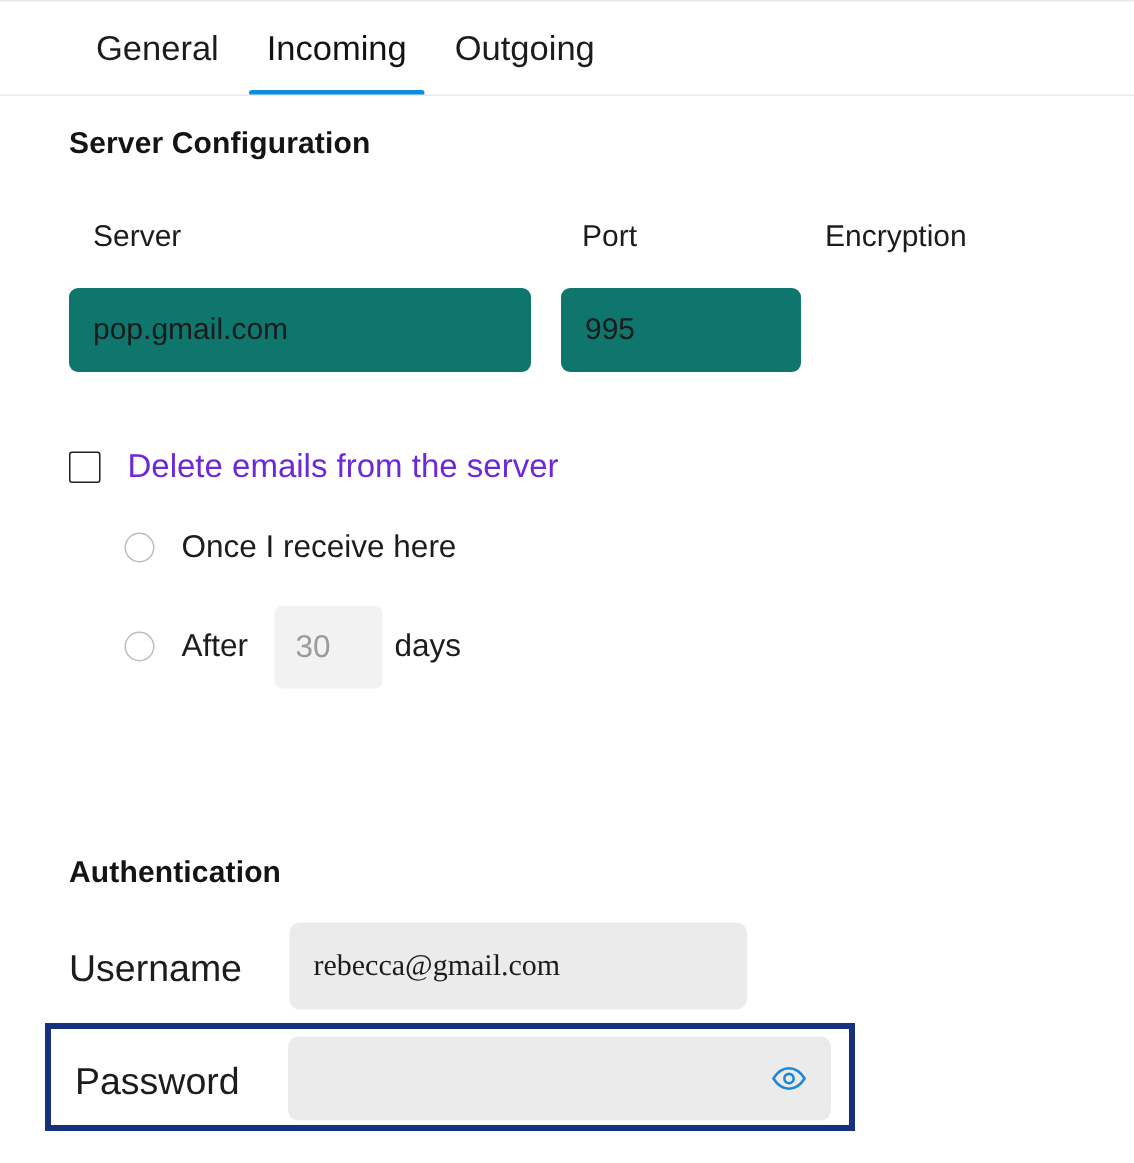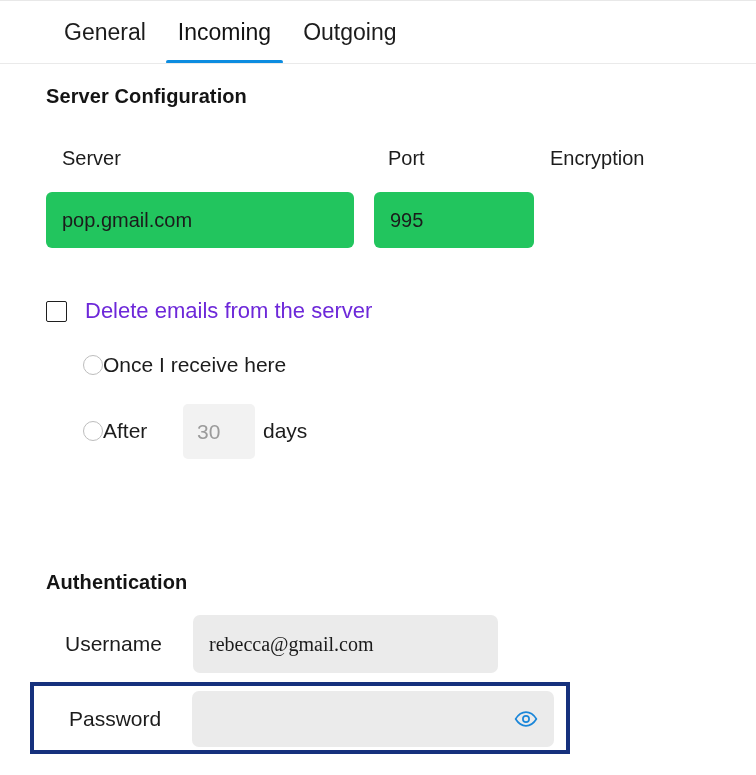--- a/index.html
+++ b/index.html
@@ -96,21 +96,21 @@
     font-size: 20px;
     color: #1c1c1c;
     white-space: nowrap;
   }
   #label-server     { left: 62px;  top: 0; }
   #label-port       { left: 388px; top: 0; }
   #label-encryption { left: 550px; top: 0; }
 
   .text-input {
     position: absolute;
-    background: #22c55e;
+    background: #0f766e;
     border: none;
     border-radius: 6px;
     font-family: "Liberation Sans", sans-serif;
     font-size: 20px;
     color: #1b1b1b;
     box-sizing: border-box;
     outline: none;
     padding: 0 16px;
   }
   #input-server     { left: 46px;  top: 192px; width: 308px; height: 56px; }
@@ -181,20 +181,21 @@
 
   .rdot {
     width: 20px; height: 20px;
     border: 1.6px solid #bdbdbd;
     border-radius: 50%;
     background: #ffffff;
     box-sizing: border-box;
     flex: 0 0 auto;
   }
   .radio-row .r-label {
+    margin-left: 18px;
     font-size: 21px;
     color: #1c1c1c;
     white-space: nowrap;
   }
   #input-days {
     position: absolute;
     left: 183px; top: 404px;
     width: 72px; height: 55px;
     background: #f2f2f2;
     border: none;
@@ -226,24 +227,23 @@
   #password-row {
     position: absolute;
     left: 30px; top: 682px;
     width: 540px; height: 72px;
     border: 4px solid #16317d;
     box-sizing: border-box;
   }
   .auth-label {
     position: absolute;
     left: 16px;
-    font-size: 21px;
-    color: #1c1c1c;
-    white-space: nowrap;
-    margin-left: 19px;
+    font-size: 25px;
+    color: #1c1c1c;
+    white-space: nowrap;
   }
   #username-row .auth-label { top: 24px; }
   #password-row .auth-label { top: 21px; }
 
   #input-username {
     position: absolute;
     left: 163px; top: 7px;
     width: 305px; height: 58px;
     background: #ebebeb;
     border: none;

